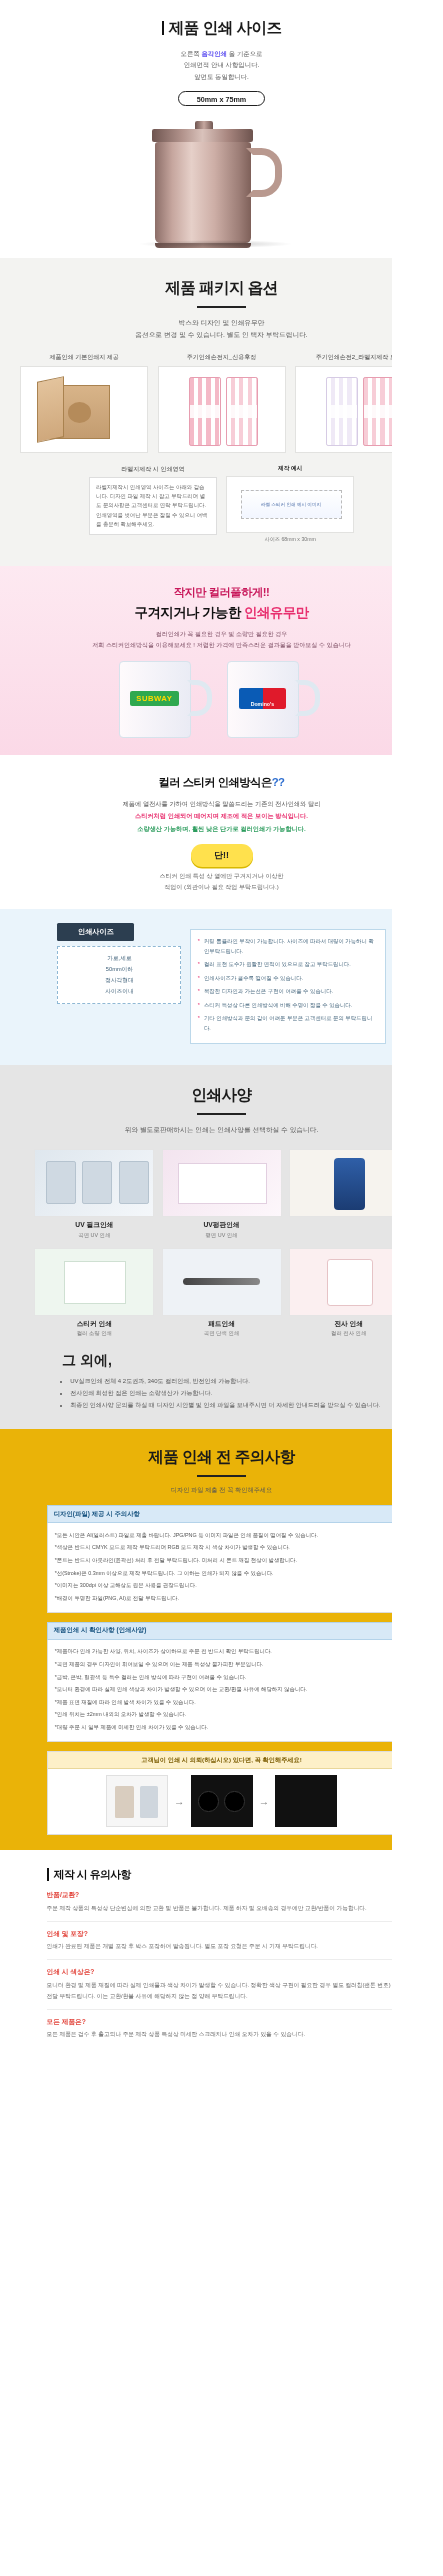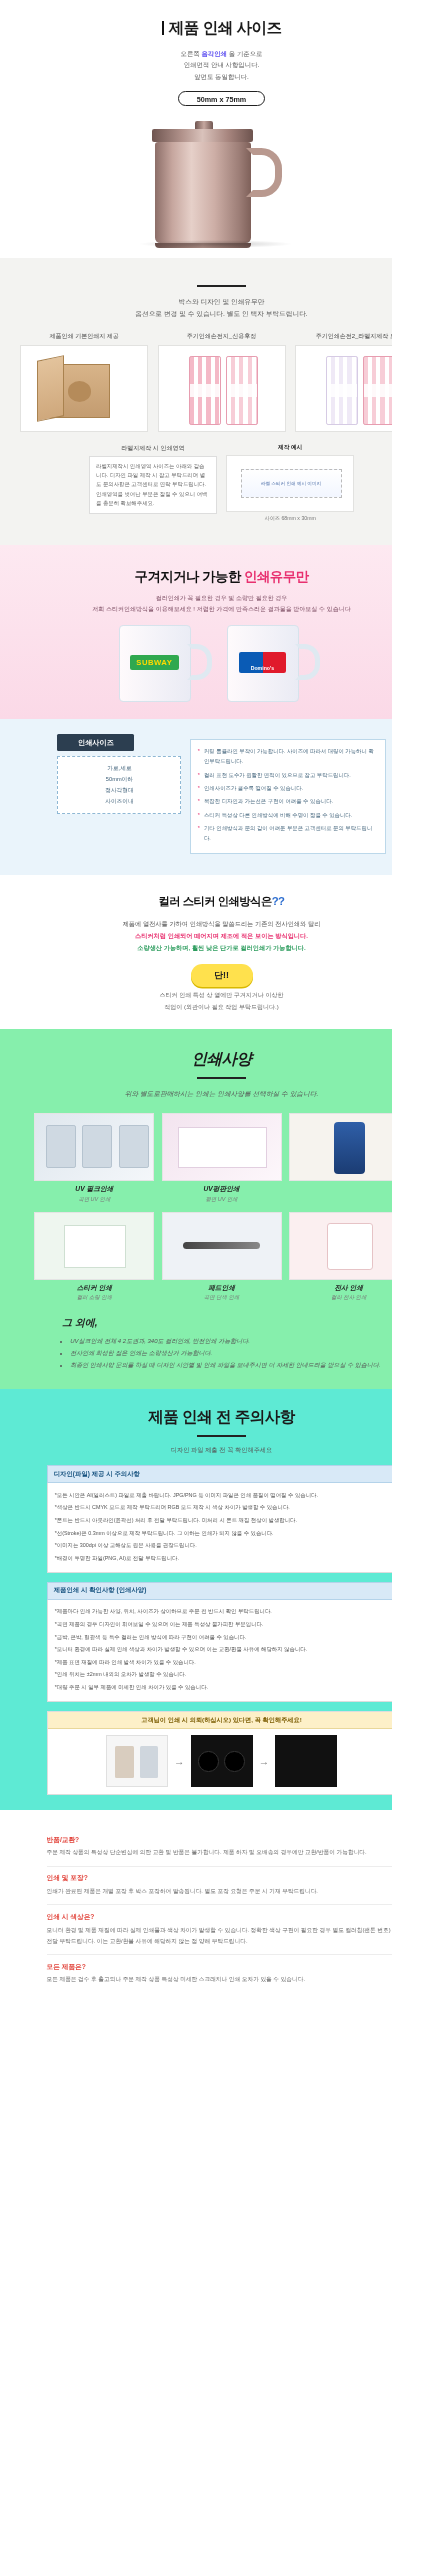--- a/index.html
+++ b/index.html
@@ -145,21 +145,21 @@
     font-size:7.2px; font-weight:bold; border-radius:1.5px; }
   .s5 .left { width:124px; }
   .s5 .left .note { margin-top:5.2px; border:0.5px dashed #8fb8d4; background:#fff; padding:6.2px;
     font-size:5.7px; line-height:1.9; color:#3c5e77; text-align:center; }
   .s5 .right { width:196px; border:0.5px solid #bcd8ea; background:#fff; padding:6.2px 7.2px;
     font-size:5.4px; line-height:1.9; color:#4a6a80; }
   .s5 .right li { margin-bottom:3.1px; list-style:none; position:relative; padding-left:6.2px; }
   .s5 .right li:before { content:"*"; position:absolute; left:0; color:#e8306f; }
 
   
-  .s6 { background:#86efac; padding:20.6px 0 18.5px;font-style:italic; }
+  .s6 { background:#e5e5e5; padding:20.6px 0 18.5px; }
   .spec-grid { display:grid; grid-template-columns:repeat(3,120px); justify-content:center; gap:9.3px 7.2px; margin-top:13.4px; }
   .spec-cell { width:120px; }
   .spec-img { width:120px; height:68px; border:0.5px solid #e4e4e4; position:relative; overflow:hidden; background:#fafafa; }
   .spec-cap { text-align:center; margin-top:4.1px; font-size:6.7px; font-weight:bold; color:#222; }
   .spec-cap .sm { display:block; font-size:5.4px; font-weight:normal; color:#777; margin-top:1.5px; }
 
   .sw-uv { background:linear-gradient(135deg,#dfe7ee,#f4f7fa); }
   .sw-uv .cup { position:absolute; left:10.3px; top:11.3px; width:30px; height:43px; border-radius:2.1px; background:#cfd9e2; border:0.5px solid #b5c3cf; }
   .sw-uv .cup2 { left:47px; }
   .sw-uv .cup3 { left:84px; }
@@ -168,26 +168,26 @@
   .sw-silk { background:#f6f3ee; }
   .sw-silk .bottle { position:absolute; left:44px; top:8.2px; width:31px; height:52px; border-radius:4.1px; background:linear-gradient(180deg,#2f5fa8,#1b3c73); }
   .sw-pad { background:#eef2f6; }
   .sw-pad .pen { position:absolute; left:20.6px; top:29px; width:77px; height:7.2px; border-radius:3.6px; background:linear-gradient(90deg,#444,#888); }
   .sw-trans { background:#fbeff0; }
   .sw-trans .shirt { position:absolute; left:37px; top:10.3px; width:46px; height:47px; background:#fff; border:0.5px solid #e6c3c6; border-radius:3.1px; }
   .sw-sticker { background:#eef6ef; }
   .sw-sticker .ss { position:absolute; left:29px; top:12.4px; width:62px; height:43px; background:#fff; border:0.5px solid #cfe0d2; }
 
   .also { margin:14.4px auto 0; width:319px; }
-  .also .h { font-size:10px; font-weight:bold; color:#222; margin-bottom:5.2px; }
+  .also .h { font-size:14px; font-weight:bold; color:#222; margin-bottom:5.2px; }
   .also ul { margin:0; padding-left:8.2px; }
   .also li { font-size:6px; line-height:2; color:#555; }
 
   
-  .s7 { background:#5eead4; padding:17.5px 0 15.5px; }
+  .s7 { background:#eab308; padding:17.5px 0 15.5px; }
   .s7 .sub { text-align:center; font-size:6.2px; color:#555; margin-top:5.2px; }
   .cau-block { width:350px; margin:10.3px auto 0; }
   .cau-h { background:#d8e9f7; border:0.5px solid #b4d3ea; color:#16527f; font-size:6.4px; font-weight:bold;
     padding:3.6px 6.2px; }
   .cau-b { border:0.5px solid #ddd; border-top:none; background:#fff; padding:6.2px 7.2px; font-size:5.4px;
     line-height:1.95; color:#555; }
   .cau-b p { margin:0 0 2.1px; }
 
   .ai-box { width:350px; margin:9.3px auto 0; border:0.5px solid #ddd; background:#fff; }
   .ai-box .hd { background:#fdf0c8; border-bottom:0.5px solid #e9d79a; color:#7a5b00; font-size:6.2px; font-weight:bold; padding:3.6px 6.2px; text-align:center; }
@@ -235,20 +235,21 @@
         <div class="lid"></div>
         <div class="body"></div>
         <div class="base"></div>
         <div class="handle"></div>
       </div>
       <div class="mug-shadow"></div>
     </div>
   </section>
 
   <section class="section s2">
+    <h2 class="sec-title" style="margin:0;">제품 패키지 옵션</h2>
     <div class="rule"></div>
     <div class="sec-sub">
       <span>박스와 디자인 및 인쇄유무만</span><br>
       <span>옵션으로 변경 및 수 있습니다. 별도 인 택자 부탁드립니다.</span>
     </div>
 
     <div class="pack-grid">
       <div class="pack-card">
         <div class="cap">제품인쇄 기본인쇄지 제공</div>
         <div class="pack-img">
@@ -290,40 +291,57 @@
         <div class="print-label">제작 예시</div>
         <div class="sticker-demo">
           <div class="chip">라벨 스티커 인쇄 예시 이미지</div>
         </div>
         <div class="stick-cap">사이즈 68mm x 30mm</div>
       </div>
     </div>
   </section>
 
   <section class="section s3">
+    <div class="t1">작지만 컬러풀하게!!</div>
     <div class="t2">
       <span>구겨지거나 가능한 </span><span class="hl">인쇄유무만</span>
     </div>
     <div class="t3">
       <span>컬러인쇄가 꼭 필요한 경우 및 소량만 필요한 경우</span><br>
       <span>저희 스티커인쇄방식을 이용해보세요 ! 저렴한 가격에 만족스러운 결과물을 받아보실 수 있습니다</span>
     </div>
     <div class="mug-pair">
       <div class="glass">
         <div class="g-body"></div>
         <div class="g-handle"></div>
         <div class="logo-green">SUBWAY</div>
       </div>
       <div class="glass">
         <div class="g-body"></div>
         <div class="g-handle"></div>
         <div class="logo-domino">
             <span>Domino's</span>
           </div>
       </div>
+    </div>
+  </section>
+
+  <section class="section s4">
+    <div class="h">
+      <span>컬러 스티커 인쇄방식은</span><span class="blue">??</span>
+    </div>
+    <div class="p">
+      <span>제품에 열전사를 가하여 인쇄방식을 말씀드리는 기존의 전사인쇄와 달리</span><br>
+      <span class="pink">스티커처럼 인쇄되어 떼어지며 제조에 적은 보이는 방식입니다.</span><br>
+      <span class="grn">소량생산 가능하며, 훨씬 낮은 단가로 컬러인쇄가 가능합니다.</span>
+    </div>
+    <div class="dan">단!!</div>
+    <div class="p2">
+      <span>스티커 인쇄 특성 상 열에만 구겨지거나 이상한</span><br>
+      <span>적업이 (외관이나 필요 작업 부탁드립니다.)</span>
     </div>
   </section>
 
   <section class="section s5">
     <div class="s5-inner">
       <div class="left">
         <div class="badge">인쇄사이즈</div>
         <div class="note">
           <span>가로,세로</span><br>
           <span>50mm이하</span><br>
@@ -332,36 +350,20 @@
         </div>
       </div>
       <ul class="right">
         <li>커팅 톰율라인 부착이 가능합니다. 사이즈에 따라서 대량이 가능하니 확인부탁드립니다.</li>
         <li>컬러 표현 도수가 원활한 면적이 있으므로 참고 부탁드립니다.</li>
         <li>인쇄사이즈가 클수록 떨어질 수 있습니다.</li>
         <li>복잡한 디자인과 가는선은 구현이 어려울 수 있습니다.</li>
         <li>스티커 특성상 다른 인쇄방식에 비해 수명이 짧을 수 있습니다.</li>
         <li>기타 인쇄방식과 문의 같이 어려운 부분은 고객센터로 문의 부탁드립니다.</li>
       </ul>
-    </div>
-  </section>
-
-  <section class="section s4">
-    <div class="h">
-      <span>컬러 스티커 인쇄방식은</span><span class="blue">??</span>
-    </div>
-    <div class="p">
-      <span>제품에 열전사를 가하여 인쇄방식을 말씀드리는 기존의 전사인쇄와 달리</span><br>
-      <span class="pink">스티커처럼 인쇄되어 떼어지며 제조에 적은 보이는 방식입니다.</span><br>
-      <span class="grn">소량생산 가능하며, 훨씬 낮은 단가로 컬러인쇄가 가능합니다.</span>
-    </div>
-    <div class="dan">단!!</div>
-    <div class="p2">
-      <span>스티커 인쇄 특성 상 열에만 구겨지거나 이상한</span><br>
-      <span>적업이 (외관이나 필요 작업 부탁드립니다.)</span>
     </div>
   </section>
 
   <section class="section s6">
     <h2 class="sec-title" style="margin:0;">인쇄사양</h2>
     <div class="rule"></div>
     <div class="sec-sub">위와 별도로판매하시는 인쇄는 인쇄사양를 선택하실 수 있습니다.</div>
 
     <div class="spec-grid">
       <div class="spec-cell">
@@ -468,20 +470,24 @@
           <span class="dot"></span>
           <span class="dot"></span>
         </div>
         <span class="arrow">→</span>
         <div class="blk"></div>
       </div>
     </div>
   </section>
 
   <section class="section s8">
+    <div class="title-wrap">
+      <span class="bar"></span>
+      <h2>제작 시 유의사항</h2>
+    </div>
     <div class="qa">
       <div>
         <div class="q">반품/교환?</div>
         <div class="a">주문 제작 상품의 특성상 단순변심에 의한 교환 및 반품은 불가합니다. 제품 하자 및 오배송의 경우에만 교환/반품이 가능합니다.</div>
         <div class="divider"></div>
       </div>
       <div>
         <div class="q">인쇄 및 포장?</div>
         <div class="a">인쇄가 완료된 제품은 개별 포장 후 박스 포장하여 발송됩니다. 별도 포장 요청은 주문 시 기재 부탁드립니다.</div>
         <div class="divider"></div>

